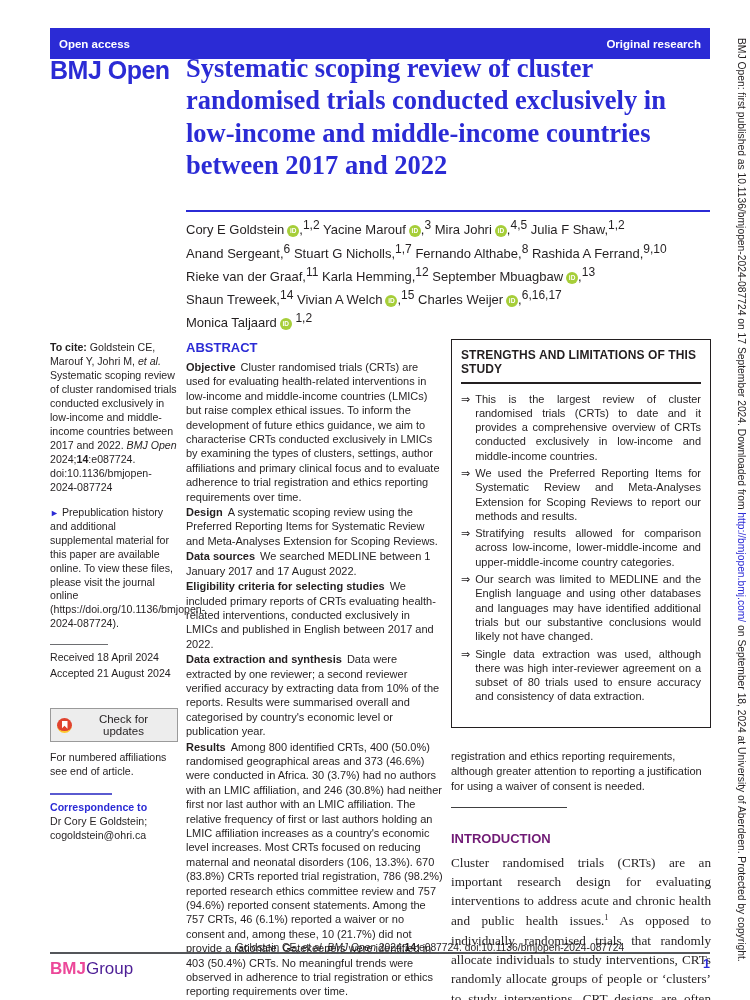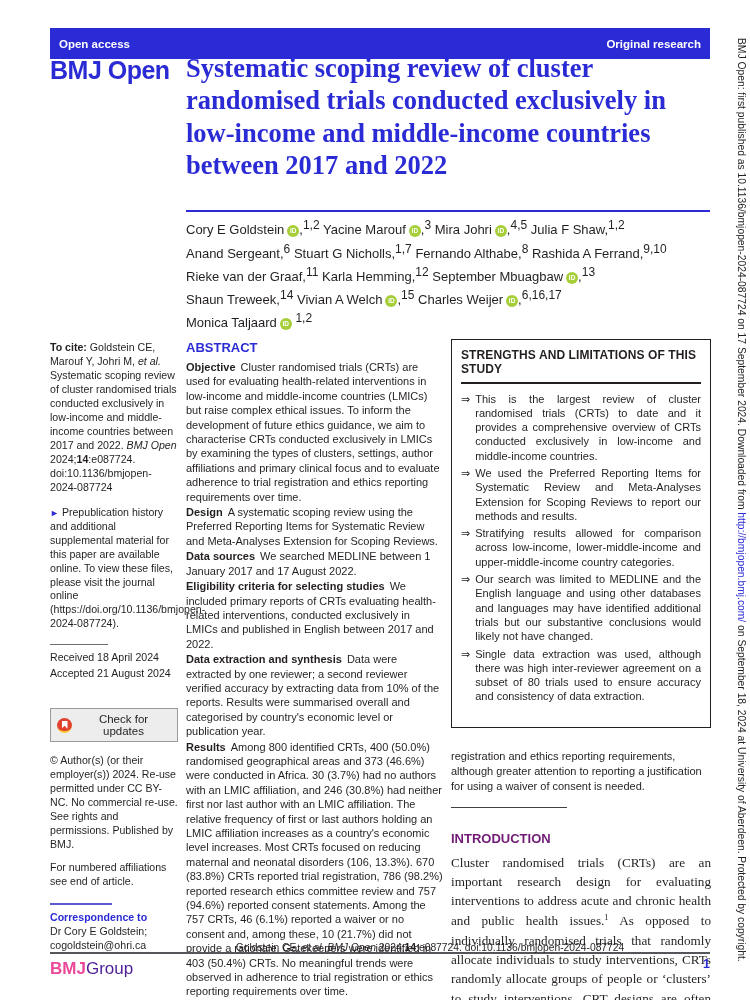--- a/index.html
+++ b/index.html
@@ -140,21 +140,20 @@
 
     <div class="div-gray"></div>
     <p class="recacc">Received 18 April 2024</p>
     <p class="recacc">Accepted 21 August 2024</p>
 
     <button class="check-btn">
       <span class="crossmark"></span>
       <span>Check for updates</span>
     </button>
 
-    <p class="copyright">© Author(s) (or their employer(s)) 2024. Re-use permitted under CC BY-NC. No commercial re-use. See rights and permissions. Published by BMJ.</p>
     <p class="affil-note">For numbered affiliations see end of article.</p>
 
     <div class="div-blue"></div>
     <p class="corr-label">Correspondence to</p>
     <p>Dr Cory E Goldstein;</p>
     <p><a class="email" href="#">cogoldstein@ohri.ca</a></p>
   </div>
 
   <div class="col-mid abs">
     <div class="abs-head">ABSTRACT</div>

